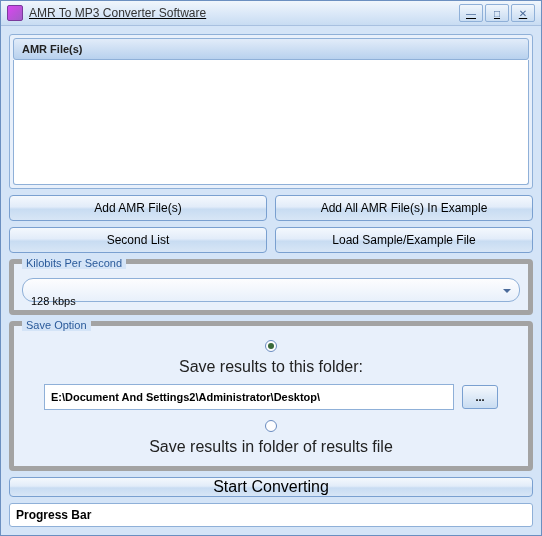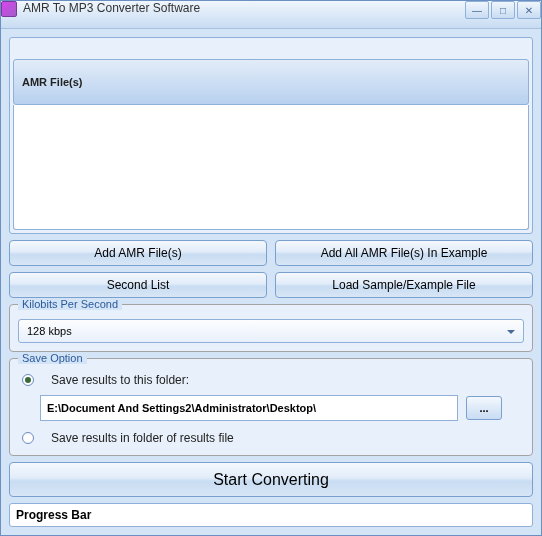--- a/index.html
+++ b/index.html
@@ -17,22 +17,23 @@
   background: #d4e4f7;
   border: 1px solid #6b8fc0;
   display: flex;
   flex-direction: column;
 }
 .titlebar {
   height: 28px;
   background: linear-gradient(to bottom, #f0f6fc 0%, #dce9f8 50%, #c8dcf2 100%);
   border-bottom: 1px solid #a8c0e0;
   display: flex;
-  align-items: flex-start;
-  padding: 0 0;
+  align-items: center;
+  padding: 0 6px;
+  text-decoration: underline;
 }
 .app-icon {
   width: 16px;
   height: 16px;
   margin-right: 6px;
   background: linear-gradient(135deg, #d946ef, #a25dc7);
   border: 1px solid #7a3a9c;
   border-radius: 2px;
 }
 .title-text {
@@ -55,44 +56,43 @@
   cursor: pointer;
 }
 .client {
   flex: 1;
   padding: 8px;
   display: flex;
   flex-direction: column;
   gap: 6px;
 }
 .group {
-  border: 1px solid #a3a3a3;
+  border: 5px solid #a3a3a3;
   border-radius: 4px;
   background: #e8f0fb;
   position: relative;
   padding: 10px 8px 8px 8px;
 }
 .group-title {
   position: absolute;
   top: -7px;
   left: 8px;
   background: #d4e4f7;
   padding: 0 4px;
   color: #2a5a9a;
   font-size: 11px;
 }
 .file-header {
   background: linear-gradient(to bottom, #e2ecf9, #b8d1ee);
   border: 1px solid #8fb0d8;
   border-radius: 3px;
-  padding: 16px 8px;
+  padding: 4px 8px;
   font-size: 11px;
   font-weight: bold;
   color: #222;
-  margin-top: 18px;
 }
 .file-list {
   background: #fff;
   border: 1px solid #8fb0d8;
   border-top: none;
   height: 125px;
   border-radius: 0 0 3px 3px;
 }
 .file-panel {
   border: 1px solid #8fb0d8;
@@ -114,45 +114,46 @@
   font-size: 12px;
   color: #000;
   cursor: pointer;
   font-family: inherit;
 }
 .select {
   width: 100%;
   height: 24px;
   background: linear-gradient(to bottom, #fdfdfe, #e8f0fb);
   border: 1px solid #8fb0d8;
-  border-radius: 3px;
-  padding: 0 22px 0 8px;
+  border-radius: 11px;
+  padding: 16px 22px 0 8px;
   font-size: 11px;
   color: #000;
   position: relative;
   display: flex;
-  align-items: center;
+  align-items: flex-start;
   cursor: pointer;
 }
 .select::after {
   content: '';
   position: absolute;
   right: 8px;
   top: 10px;
   border-left: 4px solid transparent;
   border-right: 4px solid transparent;
   border-top: 4px solid #4a6a9a;
 }
 .radio-row {
   display: flex;
   align-items: center;
-  gap: 17px;
+  gap: 6px;
   padding: 2px 4px;
   color: #222;
-  font-size: 12px;
+  font-size: 16px;
+  flex-direction: column;
 }
 .radio {
   width: 12px;
   height: 12px;
   border: 1px solid #6a8cc0;
   border-radius: 50%;
   background: #fdfdfe;
   display: flex;
   align-items: center;
   justify-content: center;

